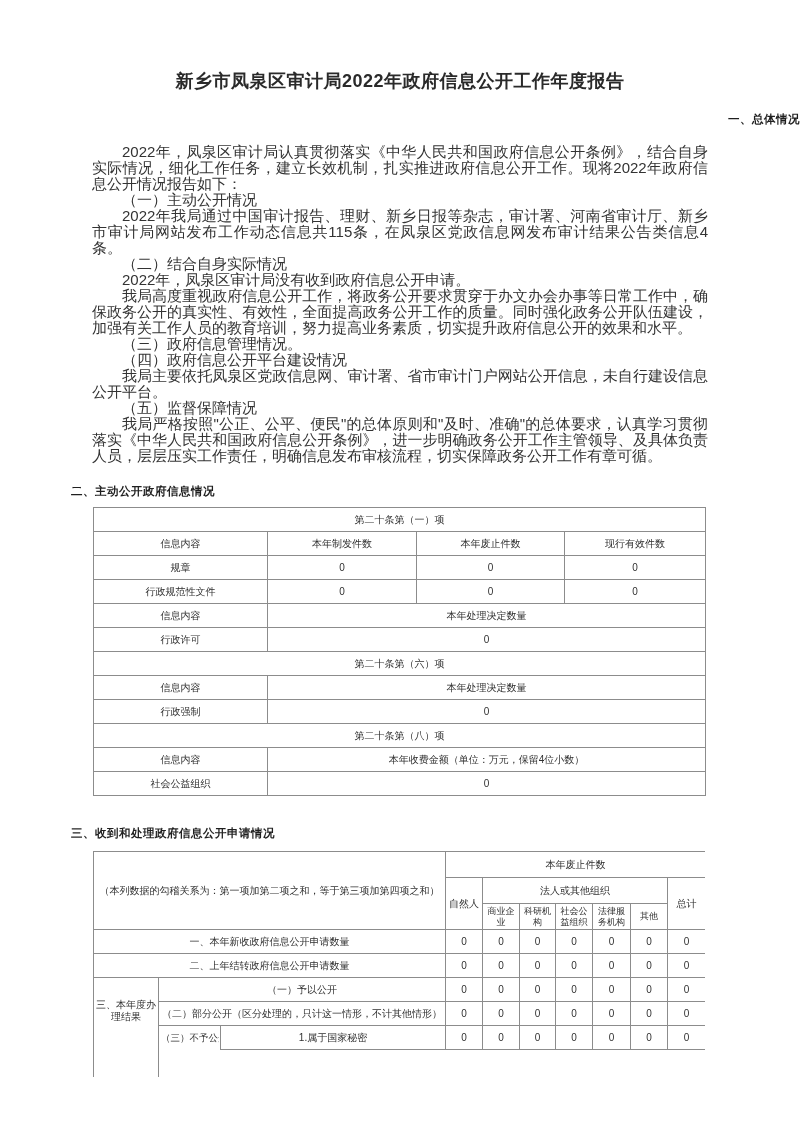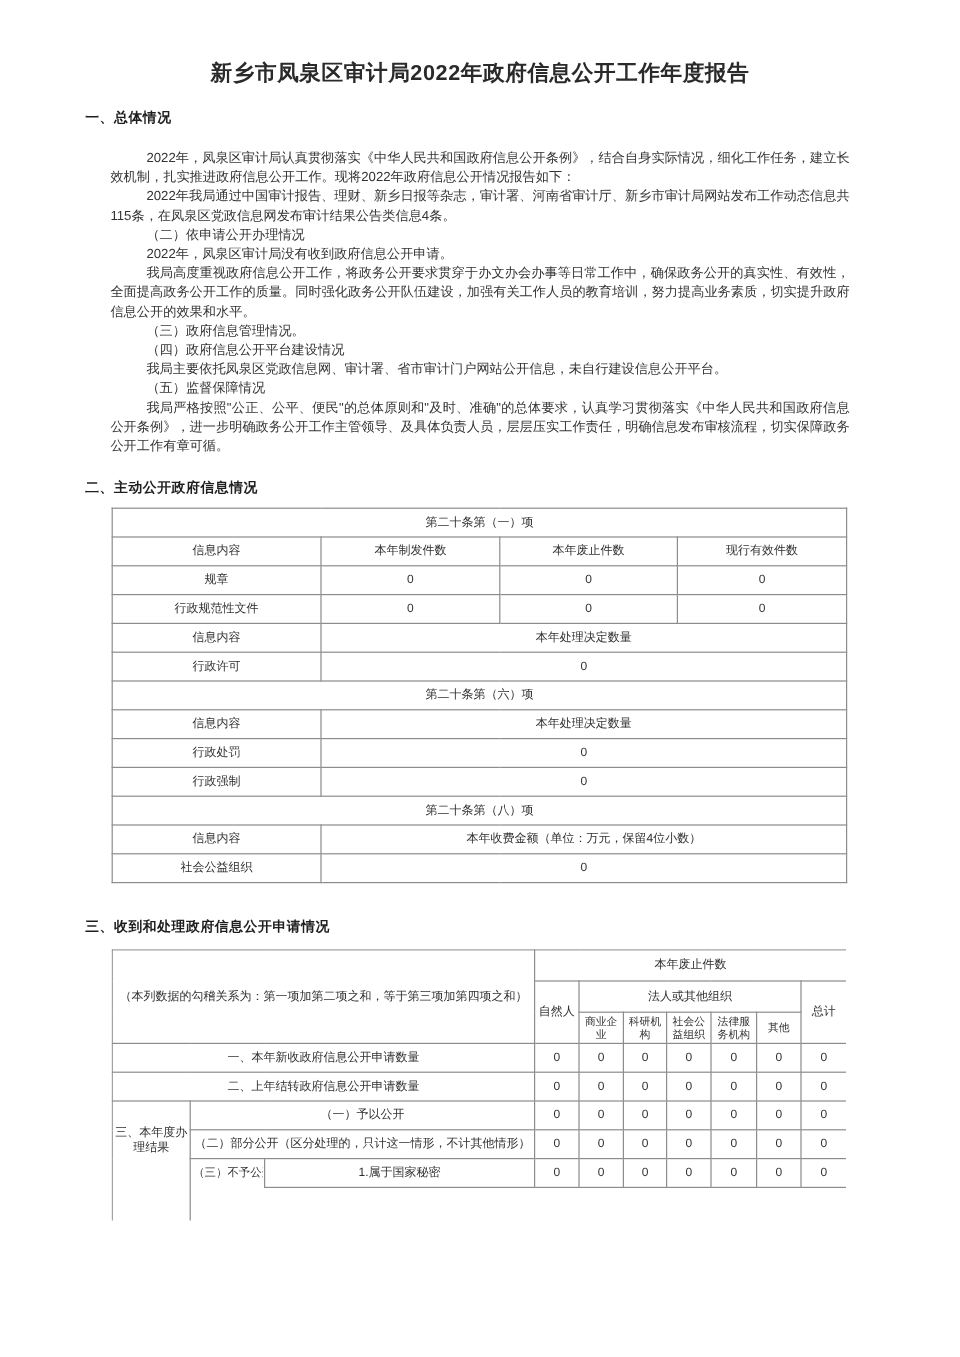--- a/index.html
+++ b/index.html
@@ -2,34 +2,34 @@
 <html><head>
 <meta charset="utf-8">
 <style>
   html,body { margin:0; padding:0; background:#ffffff; }
   .page {
     position:relative; width:800px; height:1131px; background:#ffffff;
     overflow:hidden; color:#303030;
     font-family:"Liberation Sans","DejaVu Sans",sans-serif;
   }
   .doc-title {
-    margin:0; padding-top:51px; text-align:center;
+    margin:0; padding-top:71px; text-align:center;
     font-size:18px; font-weight:bold; line-height:20px; color:#2a2a2a;
     letter-spacing:0.5px;
   }
   .sec-heading {
     margin:0 0 0 71px; font-size:11.5px; font-weight:bold;
     line-height:14px; color:#1f1f1f; letter-spacing:0.5px;
   }
-  .sec-heading.h-1 { margin-top:21px; }
+  .sec-heading.h-1 { margin-top:21px;text-align:right; }
   .sec-heading.h-2 { margin-top:20px; }
   .sec-heading.h-3 { margin-top:30px; }
   .paras { margin:18px 92px 0 92px; }
   .paras p {
-    margin:0; font-size:11px; line-height:16px; text-indent:30px;
+    margin:0; font-size:15px; line-height:16px; text-indent:30px;
     color:#333333; text-align:justify;
   }
   
   table { border-collapse:collapse; table-layout:fixed; color:#303030; }
   td {
     border:1px solid #8c8c8c; text-align:center; vertical-align:middle;
     font-size:10px; line-height:12px; padding:0 2px; overflow:hidden;
     white-space:nowrap;
   }
   .t1 { margin:9px 0 16px 93px; width:612px; }
@@ -50,22 +50,23 @@
 <body>
 
 <div class="page">
 
   <h1 class="doc-title">新乡市凤泉区审计局2022年政府信息公开工作年度报告</h1>
 
   <div class="sec-heading h-1">一、总体情况</div>
 
   <div class="paras">
     <p>2022年，凤泉区审计局认真贯彻落实《中华人民共和国政府信息公开条例》，结合自身实际情况，细化工作任务，建立长效机制，扎实推进政府信息公开工作。现将2022年政府信息公开情况报告如下：</p>
+    <p>（一）主动公开情况</p>
     <p>2022年我局通过中国审计报告、理财、新乡日报等杂志，审计署、河南省审计厅、新乡市审计局网站发布工作动态信息共115条，在凤泉区党政信息网发布审计结果公告类信息4条。</p>
-    <p>（二）依申请公开办理情况</p>
+    <p>（二）结合自身实际情况</p>
     <p>2022年，凤泉区审计局没有收到政府信息公开申请。</p>
     <p>我局高度重视政府信息公开工作，将政务公开要求贯穿于办文办会办事等日常工作中，确保政务公开的真实性、有效性，全面提高政务公开工作的质量。同时强化政务公开队伍建设，加强有关工作人员的教育培训，努力提高业务素质，切实提升政府信息公开的效果和水平。</p>
     <p>（三）政府信息管理情况。</p>
     <p>（四）政府信息公开平台建设情况</p>
     <p>我局主要依托凤泉区党政信息网、审计署、省市审计门户网站公开信息，未自行建设信息公开平台。</p>
     <p>（五）监督保障情况</p>
     <p>我局严格按照"公正、公平、便民"的总体原则和"及时、准确"的总体要求，认真学习贯彻落实《中华人民共和国政府信息公开条例》，进一步明确政务公开工作主管领导、及具体负责人员，层层压实工作责任，明确信息发布审核流程，切实保障政务公开工作有章可循。</p>
   </div>
 
   <div class="sec-heading h-2">二、主动公开政府信息情况</div>
@@ -106,24 +107,20 @@
     <tr>
       <td>行政许可</td>
       <td colspan="3">0</td>
     </tr>
     <tr>
           <td colspan="4">第二十条第（六）项</td>
         </tr>
     <tr>
       <td>信息内容</td>
       <td colspan="3">本年处理决定数量</td>
-    </tr>
-    <tr>
-      <td>行政处罚</td>
-      <td colspan="3">0</td>
     </tr>
     <tr>
       <td>行政强制</td>
       <td colspan="3">0</td>
     </tr>
     <tr>
           <td colspan="4">第二十条第（八）项</td>
         </tr>
     <tr>
       <td>信息内容</td>

